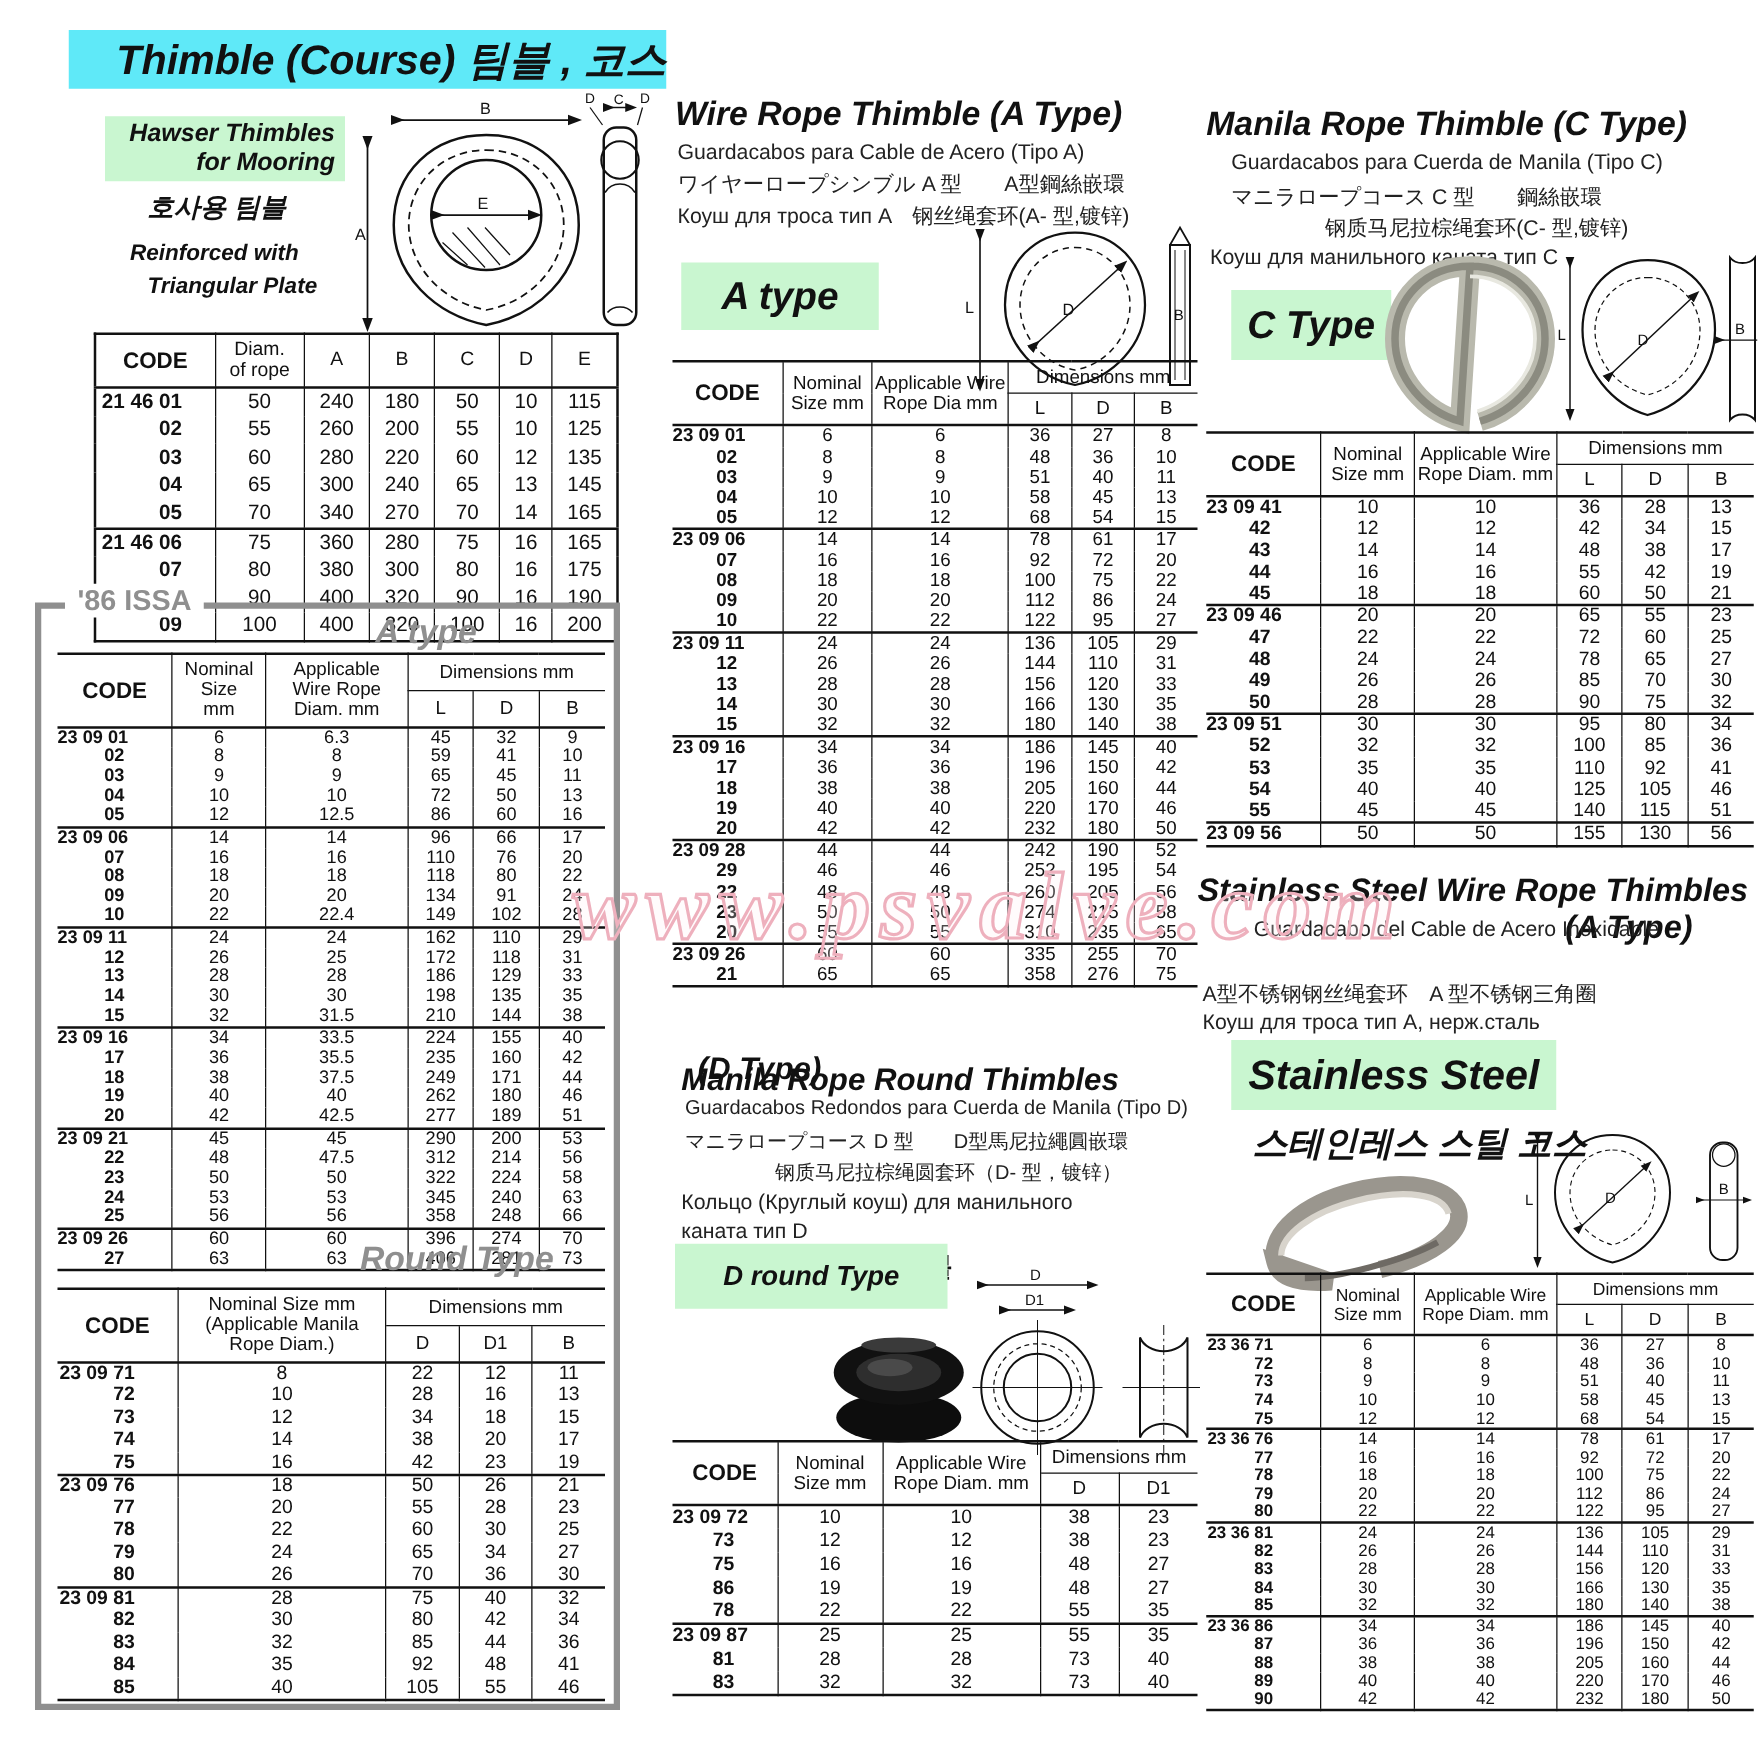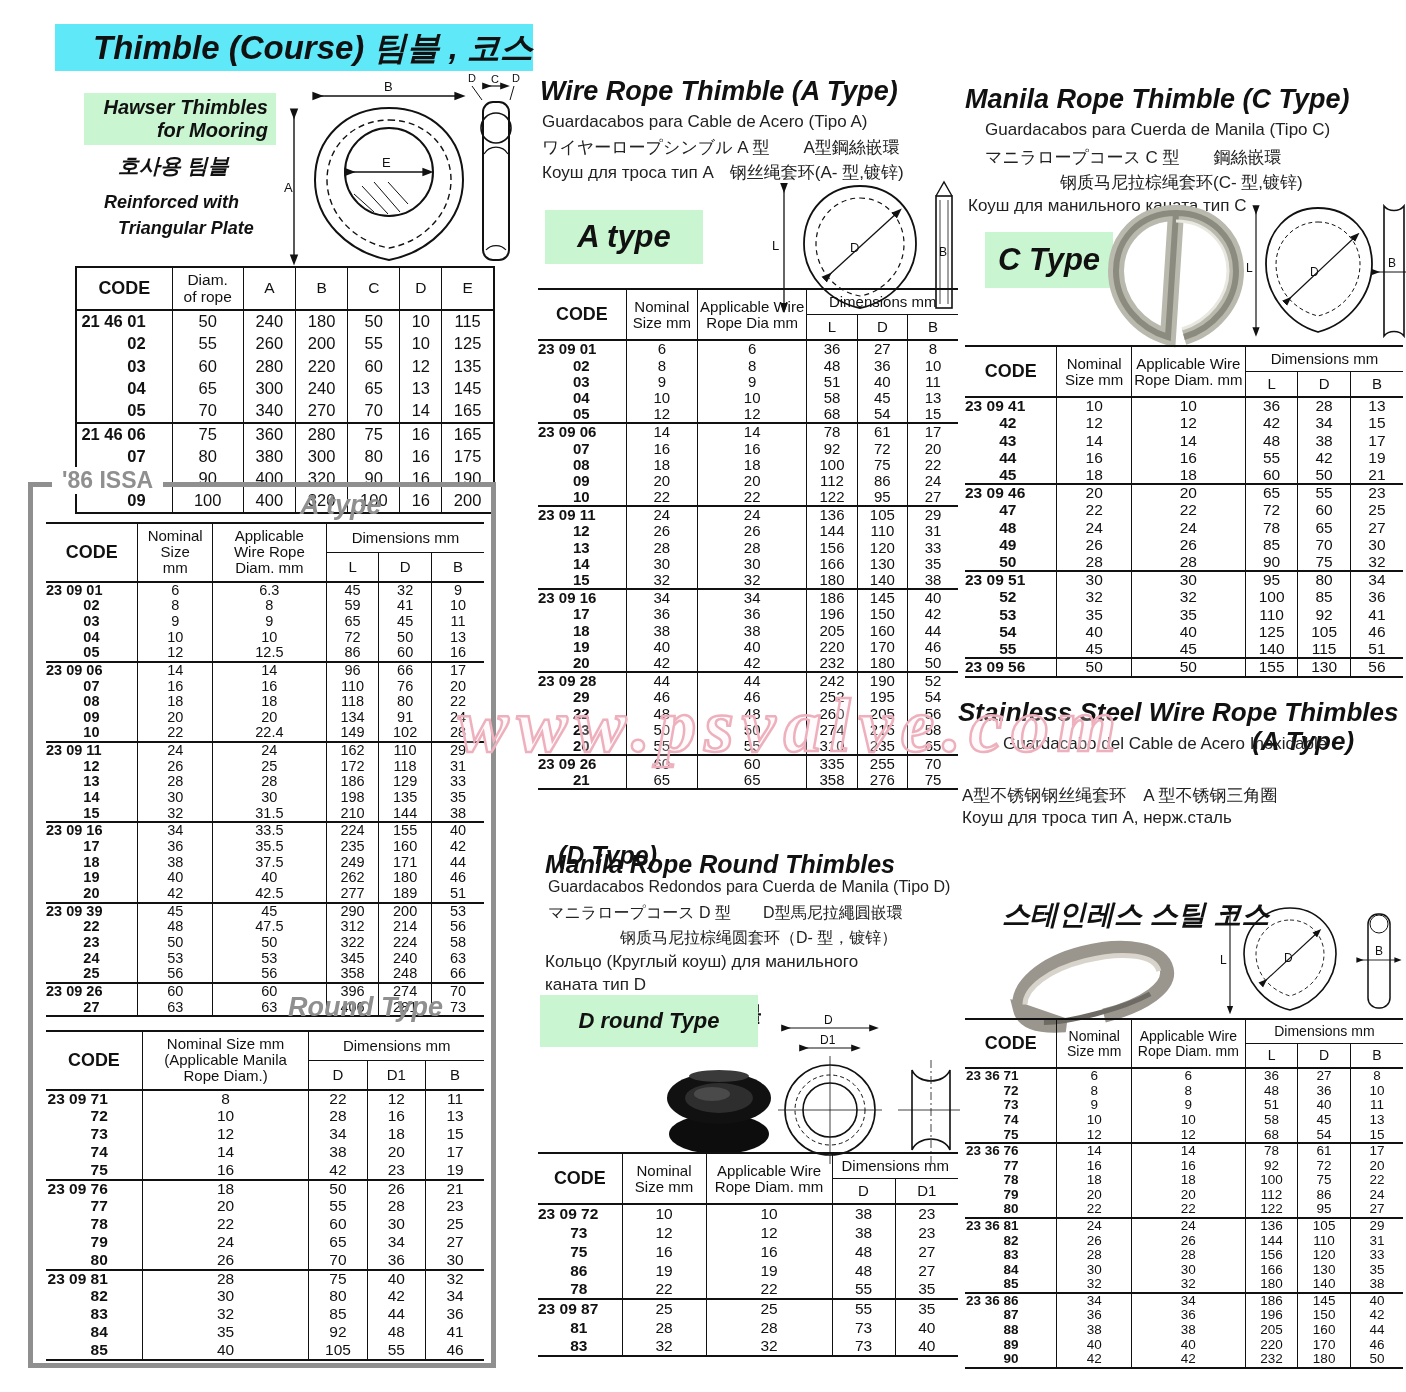--- a/index.html
+++ b/index.html
@@ -418,21 +418,21 @@
             <td class="code">20</td>
             <td>42</td>
             <td>42.5</td>
             <td>277</td>
             <td>189</td>
             <td>51</td>
           </tr>
         </tbody>
         <tbody>
           <tr>
-            <td class="code">23 09 39</td>
+            <td class="code">23 09 21</td>
             <td>45</td>
             <td>45</td>
             <td>290</td>
             <td>200</td>
             <td>53</td>
           </tr>
           <tr>
             <td class="code">22</td>
             <td>48</td>
             <td>47.5</td>
@@ -1177,20 +1177,21 @@
           </tr>
         </tbody>
       </table>
     </div>
 
   <div class="abs bi" style="left:958px; top:697px; font-size:26px;">Stainless Steel Wire Rope Thimbles</div>
   <div class="abs bi" style="left:1252px; top:726px; font-size:26px;">(A Type)</div>
   <div class="abs sub" style="left:1003px; top:734px;">Guardacabo del Cable de Acero Inoxidable</div>
   <div class="abs sub" style="left:962px; top:784px;">A型不锈钢钢丝绳套环　A 型不锈钢三角圈</div>
   <div class="abs sub" style="left:962px; top:808px;">Коуш для троса тип A, нерж.сталь</div>
+  <div class="abs badge" style="left:985px; top:832px; width:260px; height:56px; font-size:33px;">Stainless Steel</div>
   <div class="abs bi" style="left:1002px; top:896px; font-size:28px;">스테인레스 스틸 코스</div>
 
   <svg class="abs" style="left:995px; top:930px;" width="190" height="100" viewBox="0 0 190 100">
     <g transform="rotate(-14 95 50)">
       <path d="M20,62 C20,38 54,22 95,22 C140,22 172,38 172,58 C172,76 142,88 100,88 M60,88 C36,84 20,76 20,62 Z" fill="none" stroke="#9a968e" stroke-width="14"></path>
       <path d="M26,58 C30,42 58,30 95,30 C136,30 164,42 164,58" fill="none" stroke="#d8d4cc" stroke-width="5"></path>
       <path d="M40,80 C64,86 120,86 150,78" fill="none" stroke="#6e6a64" stroke-width="5"></path>
     </g>
   </svg>
 

